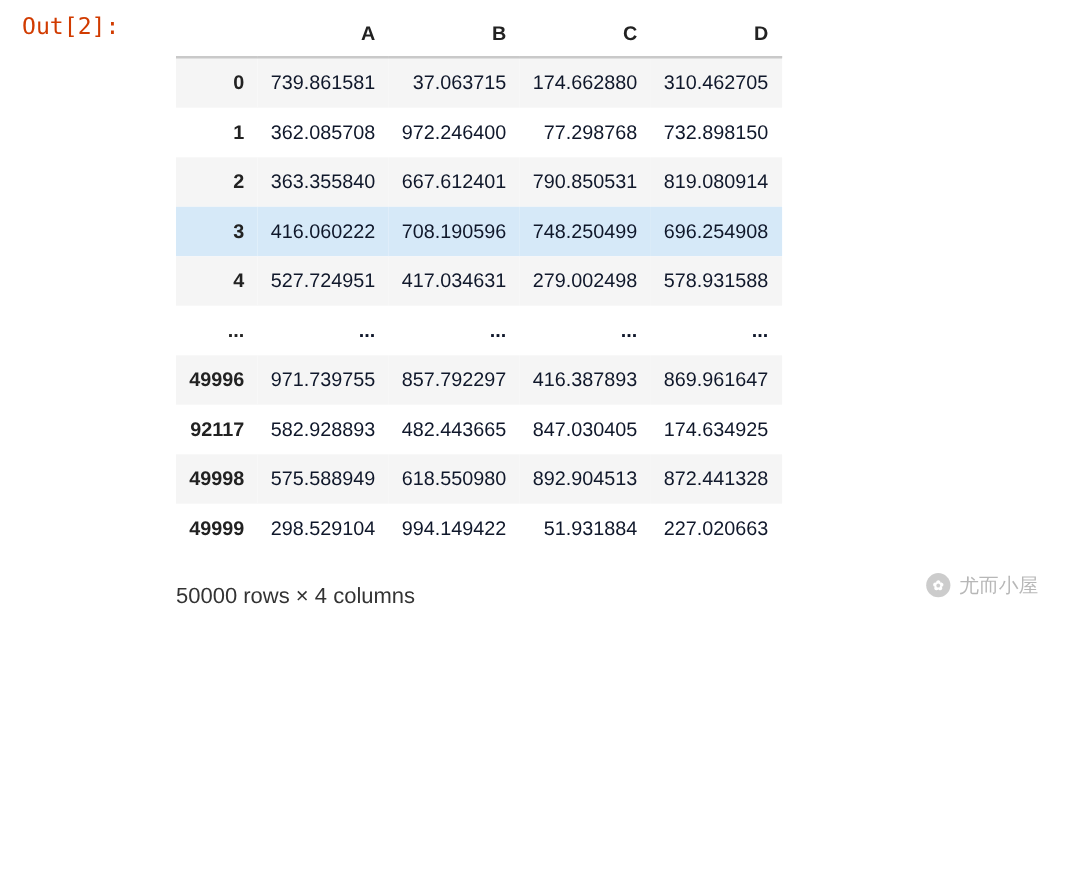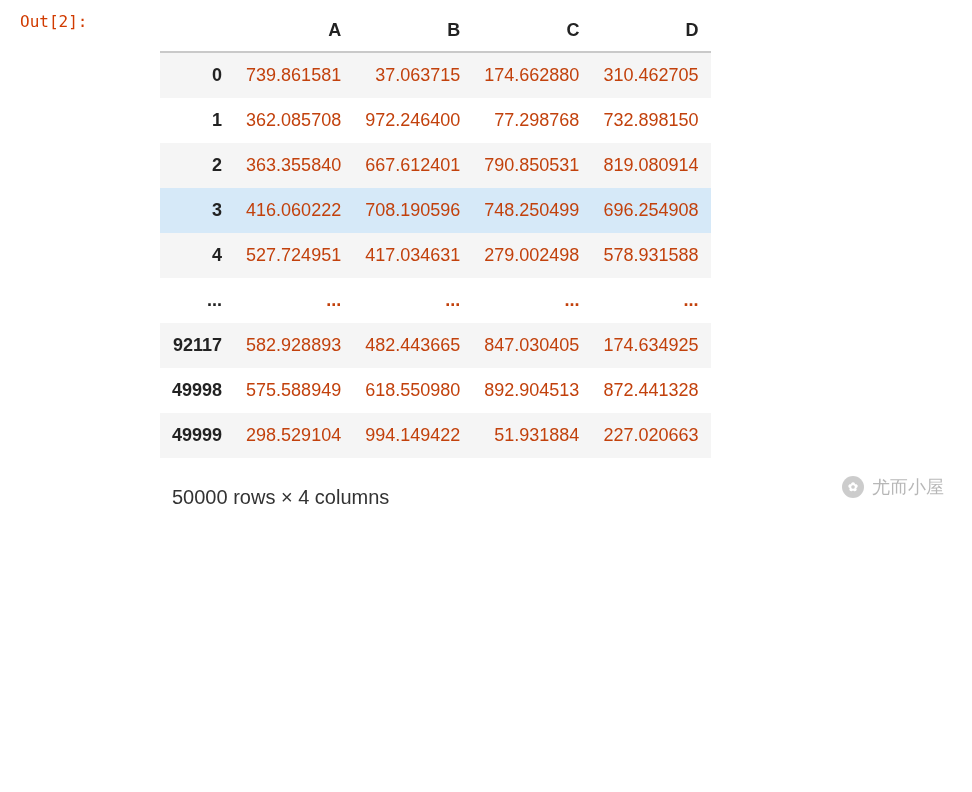--- a/index.html
+++ b/index.html
@@ -12,21 +12,21 @@
     color: #333;
     position: relative;
   }
   .output-wrap {
     display: flex;
     align-items: flex-start;
   }
   .out-label {
     font-family: "Menlo", "Consolas", monospace;
     color: #d13b00;
-    font-size: 16px;
+    font-size: 21px;
     font-weight: 500;
     padding-top: 2px;
     padding-right: 20px;
     white-space: pre;
     flex: 0 0 auto;
     width: 100px;
   }
   .dataframe-container {
     flex: 1 1 auto;
   }
@@ -52,40 +52,40 @@
   }
   table.dataframe tbody th {
     text-align: right;
     font-weight: 700;
     padding: 12px 12px;
     color: #222;
   }
   table.dataframe tbody td {
     text-align: right;
     padding: 12px 12px;
-    color: #c2410c;
+    color: #0f172a;
   }
   table.dataframe tbody tr:nth-child(odd) {
     background: #f5f5f5;
   }
   table.dataframe tbody tr:nth-child(even) {
     background: #ffffff;
   }
   table.dataframe tbody tr.highlight {
     background: #d6e9f8 !important;
   }
   table.dataframe tbody tr.ellipsis-row td,
   table.dataframe tbody tr.ellipsis-row th {
     font-weight: 700;
   }
   .shape-text {
     font-size: 20px;
     color: #333;
     margin-top: 28px;
-    margin-left: 32px;
+    margin-left: 20px;
   }
   .watermark {
     position: absolute;
     right: 28px;
     bottom: 20px;
     display: flex;
     align-items: center;
     opacity: 0.42;
     font-size: 18px;
     color: #555;
@@ -159,20 +159,27 @@
             <td>578.931588</td>
           </tr>
           <tr class="ellipsis-row">
             <th>...</th>
             <td>...</td>
             <td>...</td>
             <td>...</td>
             <td>...</td>
           </tr>
           <tr>
+            <th>49996</th>
+            <td>971.739755</td>
+            <td>857.792297</td>
+            <td>416.387893</td>
+            <td>869.961647</td>
+          </tr>
+          <tr>
             <th>92117</th>
             <td>582.928893</td>
             <td>482.443665</td>
             <td>847.030405</td>
             <td>174.634925</td>
           </tr>
           <tr>
             <th>49998</th>
             <td>575.588949</td>
             <td>618.550980</td>

